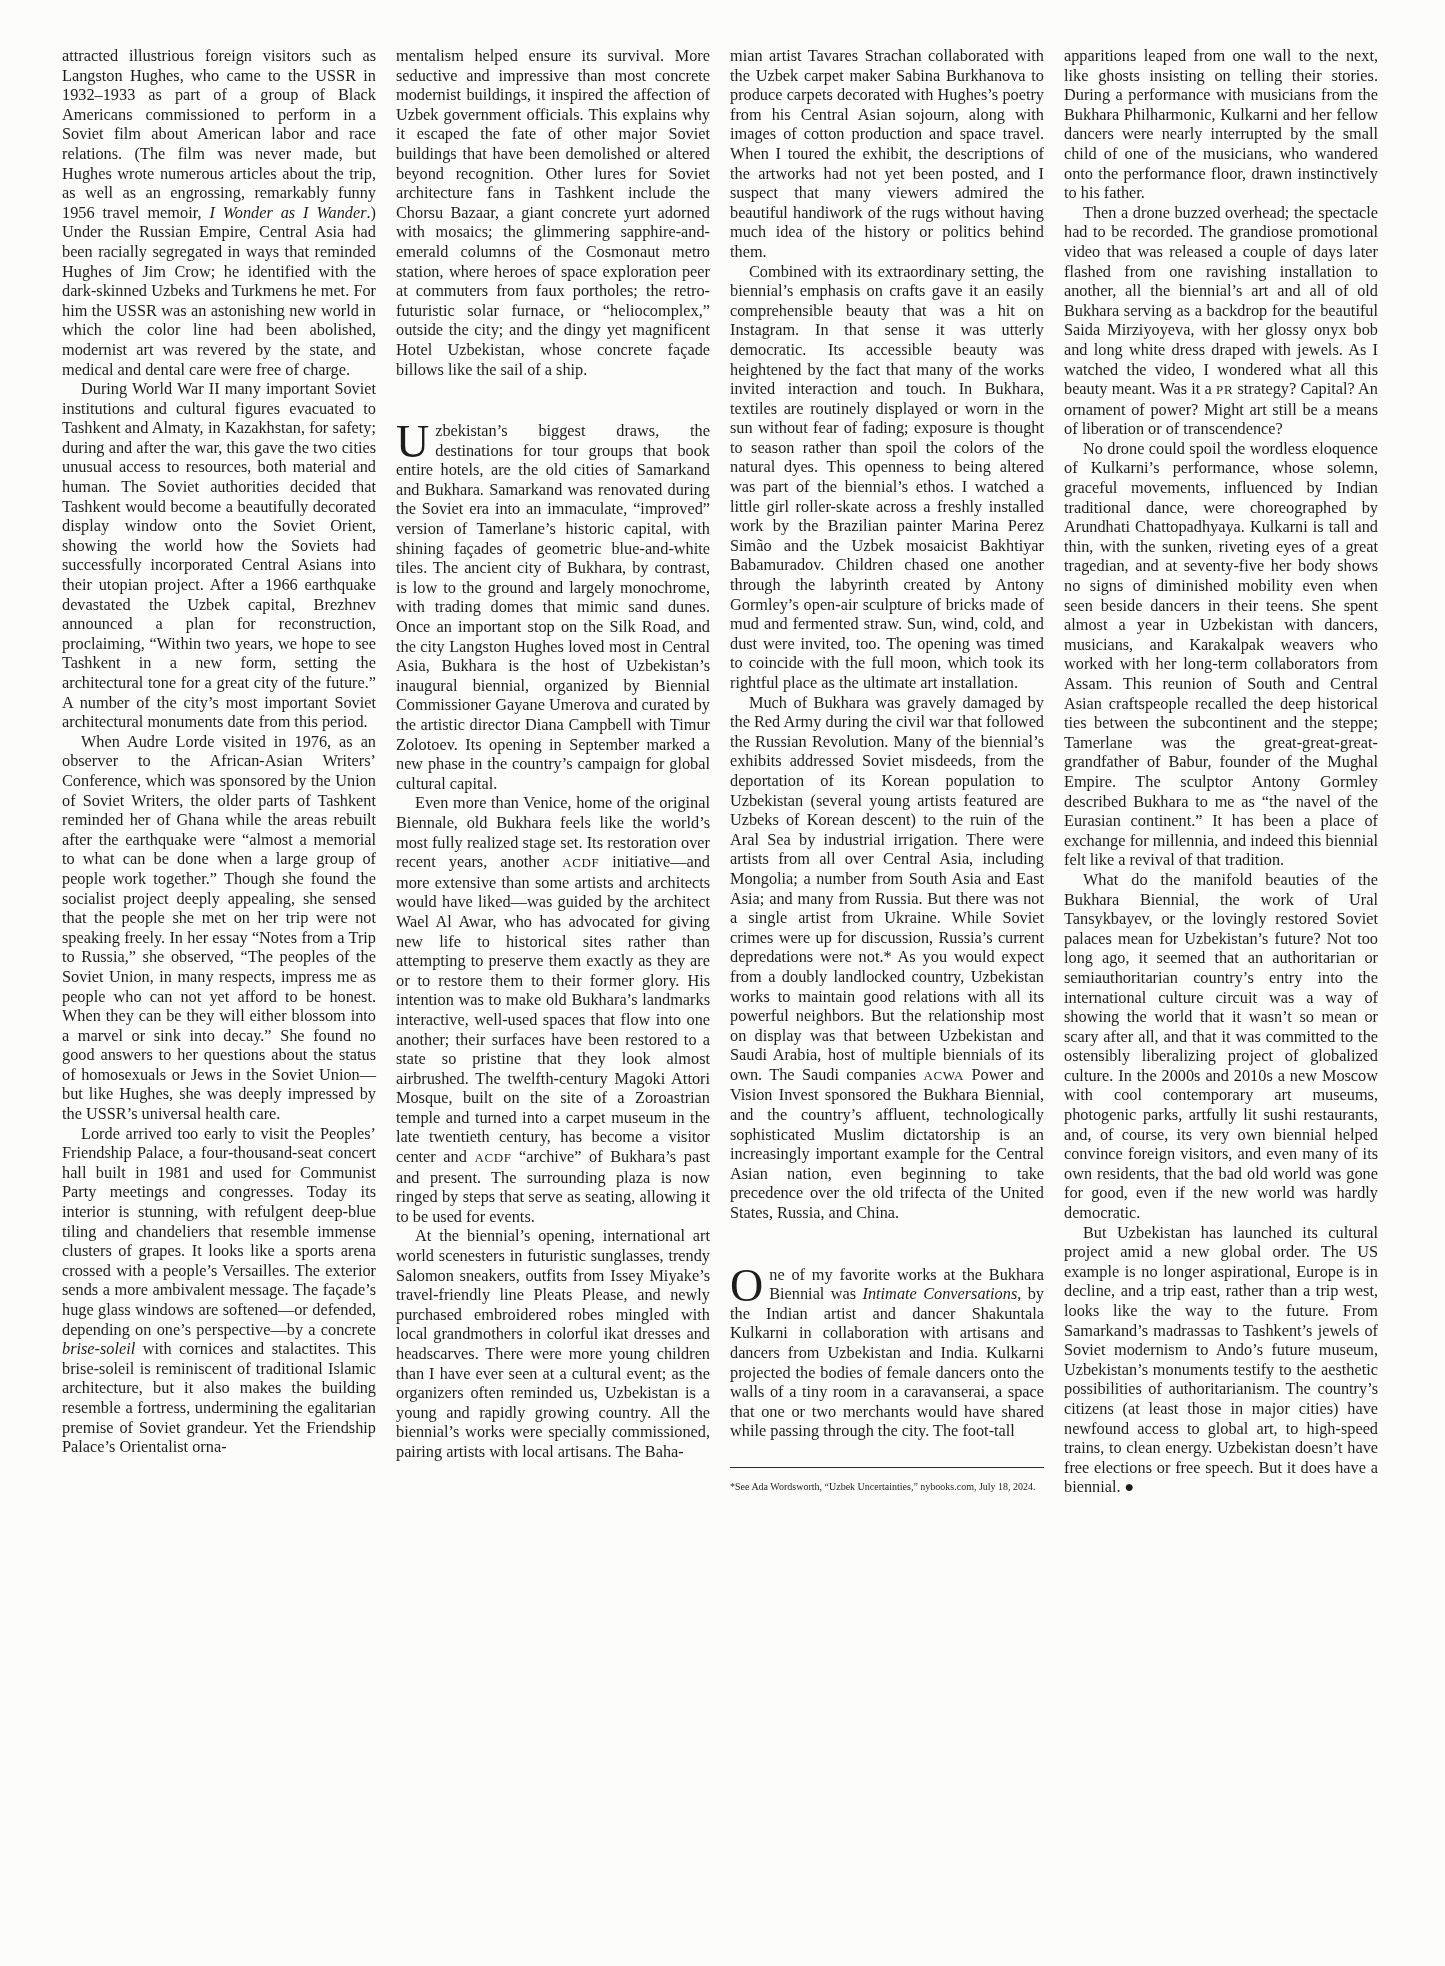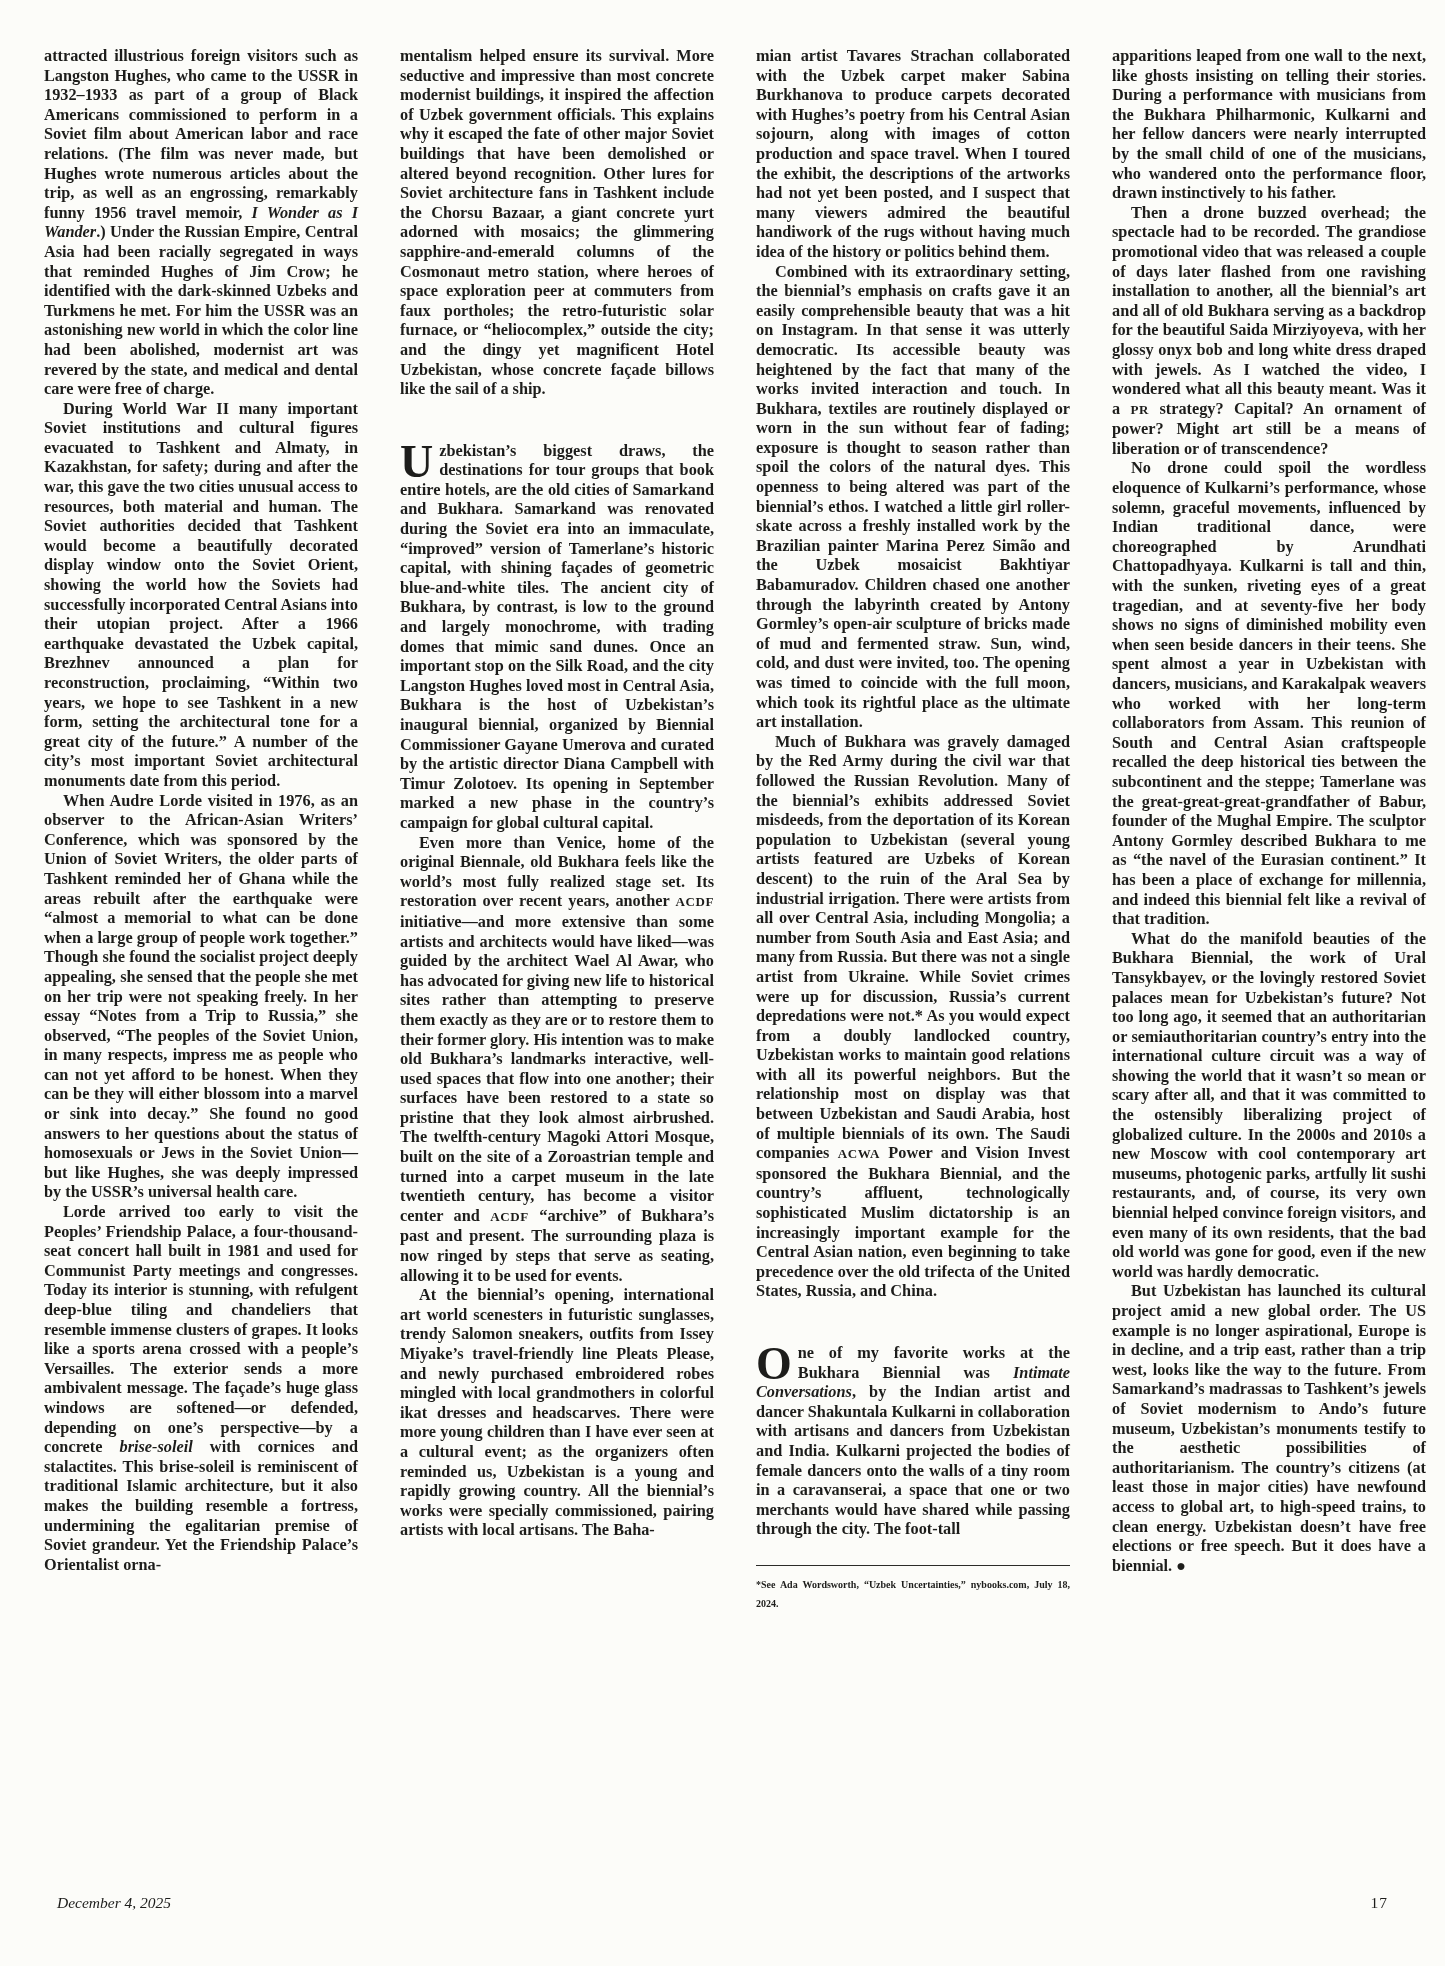--- a/index.html
+++ b/index.html
@@ -5,22 +5,22 @@
   html,body{margin:0;padding:0;}
   .page{
     position:relative;
     width:1445px;height:1966px;
     background:#fcfcf9;
     color:#1d1d1b;
     font-family:"Liberation Serif","DejaVu Serif",serif;
     overflow:hidden;
   }
   .cols{
-    position:absolute;left:44px;top:46px;width:1331px;
-    display:flex;gap:42px;font-weight:bold;
+    position:absolute;left:62px;top:46px;width:1331px;
+    display:flex;gap:20px;
   }
   .col{
     width:314px;flex:0 0 314px;
     font-size:16.3px;line-height:19.6px;
     text-align:justify;
     hyphens:auto;-webkit-hyphens:auto;
   }
   .col p{margin:0;padding:0;}
   p.indent{text-indent:19px;}
   p.continuation{text-indent:0;}
@@ -73,18 +73,14 @@
       </div>
     <div class="col">
         <p class="continuation">apparitions leaped from one wall to the next, like ghosts insisting on telling their stories. During a performance with musicians from the Bukhara Philharmonic, Kulkarni and her fellow dancers were nearly interrupted by the small child of one of the musicians, who wandered onto the performance floor, drawn instinctively to his father.</p>
         <p class="indent">Then a drone buzzed overhead; the spectacle had to be recorded. The grandiose promotional video that was released a couple of days later flashed from one ravishing installation to another, all the biennial’s art and all of old Bukhara serving as a backdrop for the beautiful Saida Mirziyoyeva, with her glossy onyx bob and long white dress draped with jewels. As I watched the video, I wondered what all this beauty meant. Was it a <span class="sc">PR</span> strategy? Capital? An ornament of power? Might art still be a means of liberation or of transcendence?</p>
         <p class="indent">No drone could spoil the wordless eloquence of Kulkarni’s performance, whose solemn, graceful movements, influenced by Indian traditional dance, were choreographed by Arundhati Chattopadhyaya. Kulkarni is tall and thin, with the sunken, riveting eyes of a great tragedian, and at seventy-five her body shows no signs of diminished mobility even when seen beside dancers in their teens. She spent almost a year in Uzbekistan with dancers, musicians, and Karakalpak weavers who worked with her long-term collaborators from Assam. This reunion of South and Central Asian craftspeople recalled the deep historical ties between the subcontinent and the steppe; Tamerlane was the great-great-great-grandfather of Babur, founder of the Mughal Empire. The sculptor Antony Gormley described Bukhara to me as “the navel of the Eurasian continent.” It has been a place of exchange for millennia, and indeed this biennial felt like a revival of that tradition.</p>
         <p class="indent">What do the manifold beauties of the Bukhara Biennial, the work of Ural Tansykbayev, or the lovingly restored Soviet palaces mean for Uzbekistan’s future? Not too long ago, it seemed that an authoritarian or semiauthoritarian country’s entry into the international culture circuit was a way of showing the world that it wasn’t so mean or scary after all, and that it was committed to the ostensibly liberalizing project of globalized culture. In the 2000s and 2010s a new Moscow with cool contemporary art museums, photogenic parks, artfully lit sushi restaurants, and, of course, its very own biennial helped convince foreign visitors, and even many of its own residents, that the bad old world was gone for good, even if the new world was hardly democratic.</p>
         <p class="indent">But Uzbekistan has launched its cultural project amid a new global order. The US example is no longer aspirational, Europe is in decline, and a trip east, rather than a trip west, looks like the way to the future. From Samarkand’s madrassas to Tashkent’s jewels of Soviet modernism to Ando’s future museum, Uzbekistan’s monuments testify to the aesthetic possibilities of authoritarianism. The country’s citizens (at least those in major cities) have newfound access to global art, to high-speed trains, to clean energy. Uzbekistan doesn’t have free elections or free speech. But it does have a biennial. ●</p>
       </div>
   </div>
 
-  <div class="footer">
-    <span class="date">December 4, 2025</span>
-    <span class="pagenum">17</span>
-  </div>
 
 </div>
 
 </body></html>

